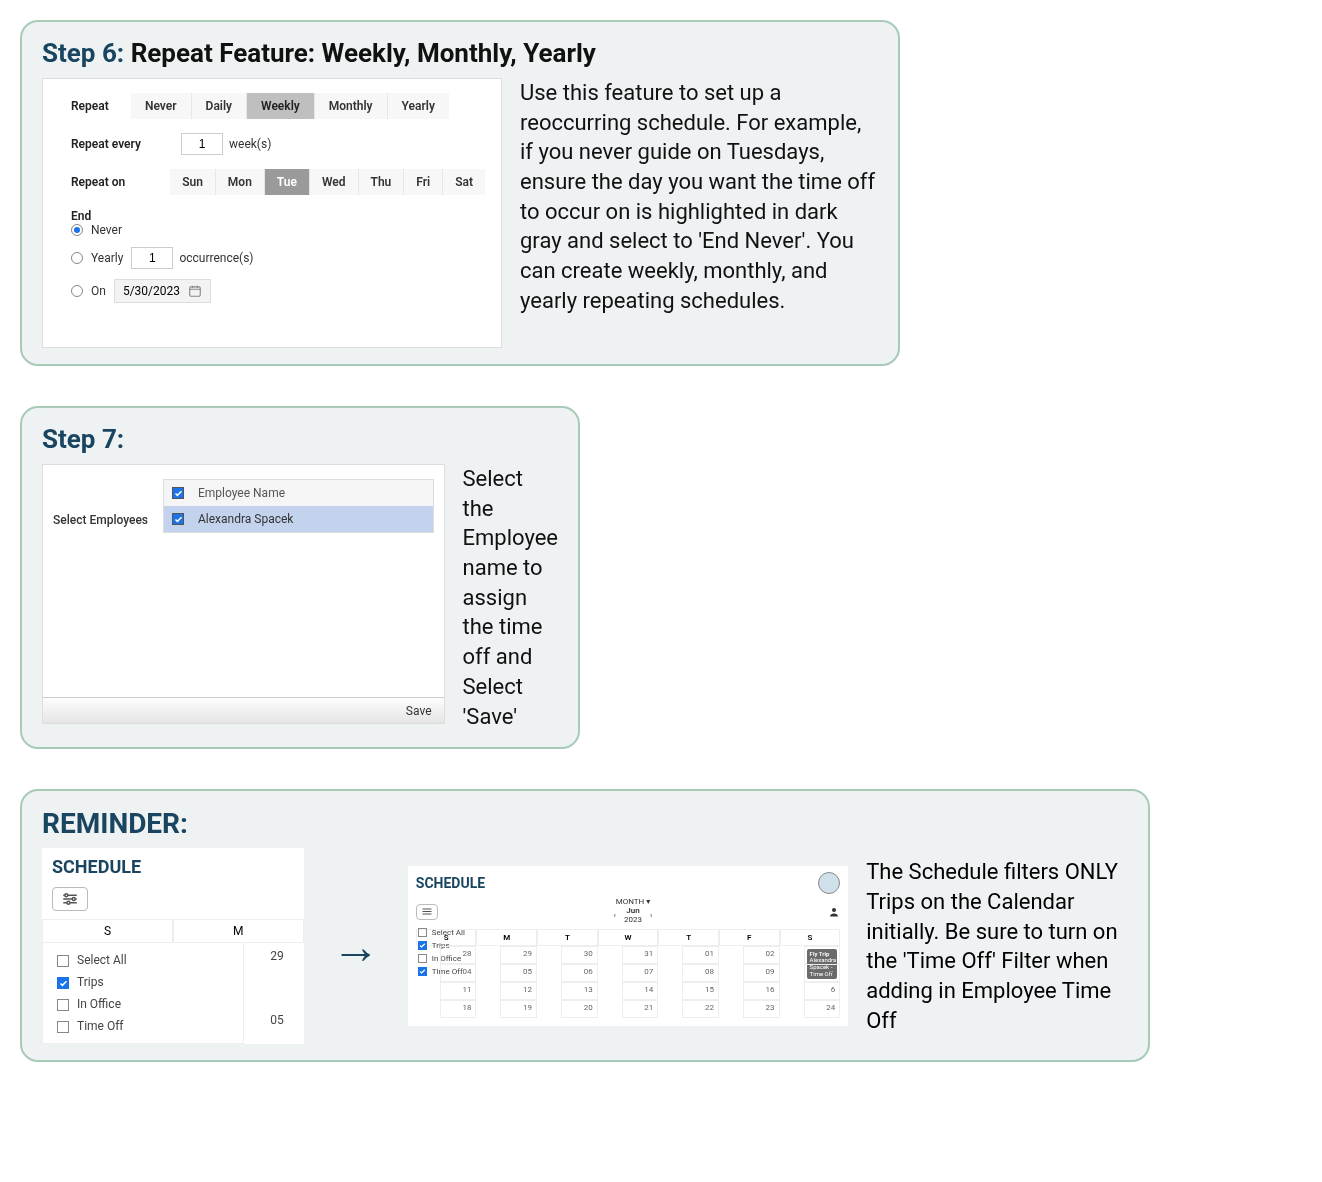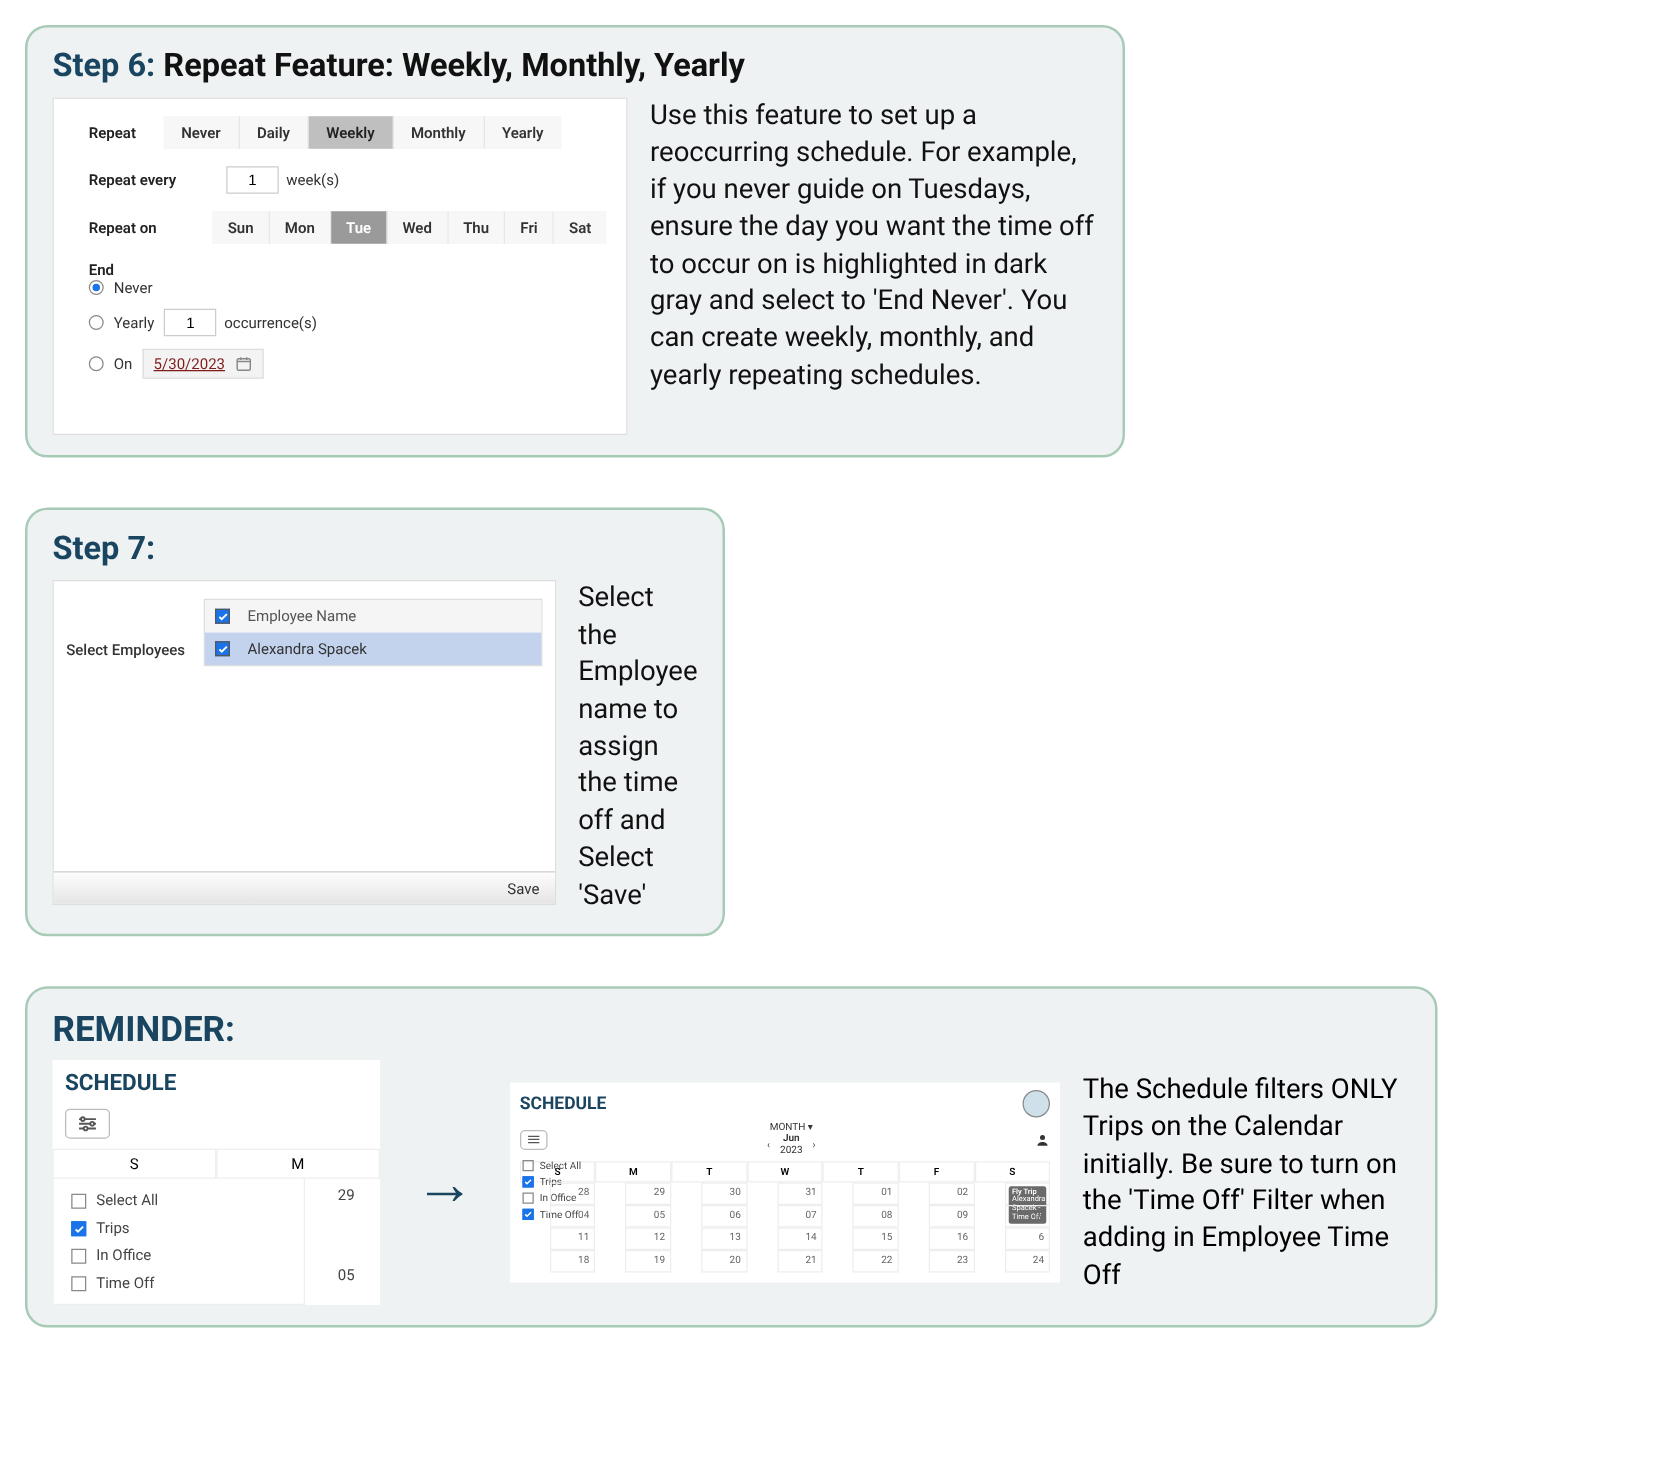--- a/index.html
+++ b/index.html
@@ -68,21 +68,21 @@
   .end-opt { display:flex; align-items:center; margin-bottom:10px; font-size:12px; }
   .radio {
     width:12px;height:12px;border:1px solid #888;border-radius:50%;
     margin-right:8px; display:inline-flex; align-items:center; justify-content:center;
   }
   .radio.checked::after{
     content:"";width:6px;height:6px;border-radius:50%;background:#1a73e8;
   }
   .date-box {
     display:flex;align-items:center;background:#f3f3f3;padding:4px 8px;
-    border:1px solid #ddd; color:#7f1d1d;text-decoration:underline;
+    border:1px solid #ddd; color:#000000;
   }
   .cal-icon { margin-left:8px; width:14px;height:14px; }
 
   
   .card7 { width: 560px; }
   .emp-panel { width: 420px; height: 260px; position: relative; padding: 14px 10px 0 10px; }
   .emp-row { display:flex; align-items:flex-start; }
   .emp-label { font-size:12px; padding-top:34px; padding-right:10px; width:110px; font-weight:500; }
   .emp-table { flex:1; border:1px solid #ddd; }
   .emp-head { background:#f5f5f5; display:flex; align-items:center; padding:6px 8px; font-size:12px; color:#555; }

